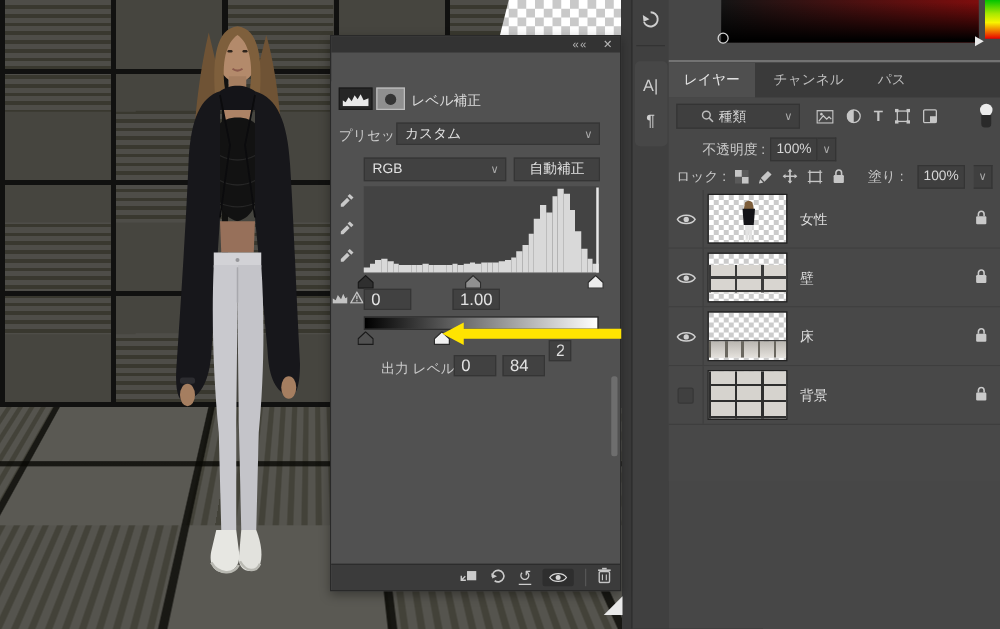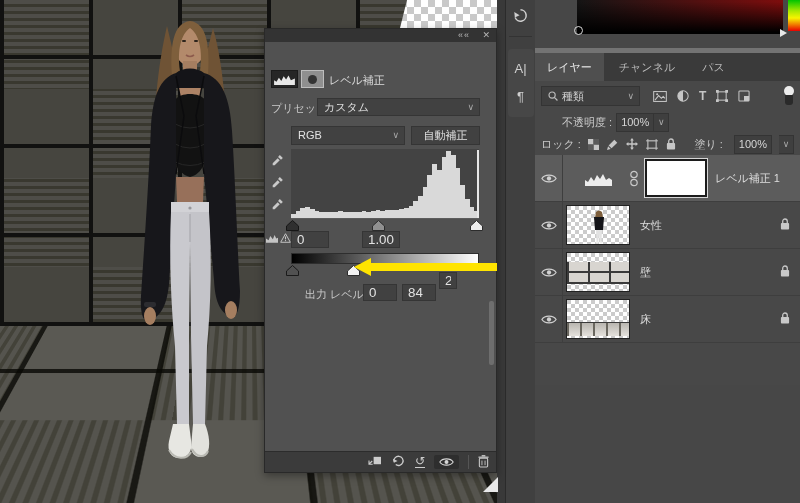--- a/index.html
+++ b/index.html
@@ -91,27 +91,27 @@
   #right-panel { left:535px; top:0; width:265px; height:503px; background:#474747; }
   #color-strip { left:0; top:0; width:265px; height:48px; background:#474747; }
   .sat-box { left:42px; top:0; width:206px; height:34px;
     background:linear-gradient(to top, #000 6%, rgba(0,0,0,0) 95%), linear-gradient(to right,#141414,#7e0d0d); }
   .sat-sel { left:39px; top:26px; width:9px; height:9px; border:1.5px solid #d8d8d8; border-radius:50%; }
   .hue-strip { left:253px; top:0; width:12px; height:31px;
     background:linear-gradient(#00c400,#a8e800 35%,#f8f400 58%,#f07800 80%,#e80000); }
   .hue-pointer { left:245px; top:29px; width:0; height:0;
     border-top:4px solid transparent; border-bottom:4px solid transparent; border-left:7px solid #e8e8e8; }
 
-  #layers-panel { left:0; top:48px; width:265px; height:337px; background:#484848; border-top:5px solid #737373; }
+  #layers-panel { left:0; top:48px; width:265px; height:337px; background:#484848; border-top:2px solid #737373; }
   .lp-tabbar { left:0; top:0; width:100%; height:28px; background:#3a3a3a; }
   .lp-tab { display:inline-block; height:28px; line-height:28px; padding:0 12px; color:#bdbdbd; }
   .lp-tab.active { background:#4f4f4f; color:#e6e6e6; }
   .lp-filter-row { left:0; top:28px; width:100%; height:30px; display:flex; align-items:center; padding:0 6px; gap:0; }
   .kind-combo { position:relative; width:99px; height:20px; background:#3f3f3f; border:1px solid #343434;
-    display:flex; align-items:center; padding:0 6px; gap:4px; }
+    display:flex; align-items:center; padding:0 19px; gap:4px; }
   .kind-combo .chev { position:absolute; right:5px; color:#aaa; font-size:9px; }
   .filter-icons { display:flex; align-items:center; gap:10px; margin-left:13px; }
   .filter-toggle { margin-left:auto; width:11px; height:21px; display:flex; flex-direction:column; align-items:center; }
   .filter-toggle .knob { width:10px; height:10px; border-radius:50%; background:#ececec; }
   .filter-toggle .body { width:8px; height:10px; background:#2a2a2a; border-radius:0 0 3px 3px; margin-top:-1px; }
 
   .lp-blend-row { left:0; top:58px; width:100%; height:22px; display:flex; align-items:center; padding:0 6px; }
   .blend-combo { position:relative; width:124px; height:19px; background:#3f3f3f; border:1px solid #343434;
     line-height:17px; padding:0 6px; }
   .opacity-lbl { margin-left:21px; color:#c9c9c9; }
@@ -469,39 +469,20 @@
               <path d="M3 5.5 V3.5 a2.5 2.5 0 0 1 5 0 V5.5" fill="none" stroke="#c6c6c6" stroke-width="1.4"></path>
             </svg>
         </div>
         <span class="lbl" style="margin-left:auto;">塗り :</span>
         <span class="val-box">100%</span>
         <span class="chev-box">∨</span>
       </div>
 
       <div class="layer-rows abs">
 
-        <div class="layer-row selected">
-          <div class="eye-cell">
-            <svg width="16" height="11" viewBox="0 0 18 12">
-                <path d="M1 6 C4 1 14 1 17 6 C14 11 4 11 1 6 Z" fill="none" stroke="#d0d0d0" stroke-width="1.3"></path>
-                <circle cx="9" cy="6" r="2.4" fill="#d0d0d0"></circle>
-              </svg>
-          </div>
-          <span class="adj-glyph">
-            <svg width="27" height="15" viewBox="0 0 27 15">
-                <path d="M0 15 L0 9 L3 11 L6 6 L9 10 L12 4 L15 8 L18 3 L21 9 L24 7 L27 9 L27 15 Z" fill="#ececec"></path>
-              </svg></span>
-          <span class="link-glyph">
-            <svg width="8" height="17" viewBox="0 0 8 17">
-                <circle cx="4" cy="4.5" r="3.2" fill="none" stroke="#c9c9c9" stroke-width="1.2"></circle>
-                <circle cx="4" cy="12.5" r="3.2" fill="none" stroke="#c9c9c9" stroke-width="1.2"></circle>
-              </svg></span>
-          <div class="mask-thumb"></div>
-          <span class="layer-label sel-label">レベル補正 1</span>
-        </div>
 
 
         <div class="layer-row">
           <div class="eye-cell">
             <svg width="16" height="11" viewBox="0 0 18 12">
                 <path d="M1 6 C4 1 14 1 17 6 C14 11 4 11 1 6 Z" fill="none" stroke="#d0d0d0" stroke-width="1.3"></path>
                 <circle cx="9" cy="6" r="2.4" fill="#d0d0d0"></circle>
               </svg>
           </div>
           <div class="thumb">
@@ -551,18 +532,32 @@
               <div class="floor-mini"></div>
             </div>
           <span class="layer-label">床</span>
           <span class="row-lock">
             <svg width="10" height="12" viewBox="0 0 11 13">
                 <rect x="1" y="5.5" width="9" height="7" rx="1" fill="#c9c9c9"></rect>
                 <path d="M3 5.5 V3.5 a2.5 2.5 0 0 1 5 0 V5.5" fill="none" stroke="#c9c9c9" stroke-width="1.4"></path>
               </svg></span>
         </div>
 
+        <div class="layer-row">
+          <div class="eye-cell">
+            <span class="eye-empty"></span>
+          </div>
+          <div class="thumb">
+              <div class="bg-mini"></div>
+            </div>
+          <span class="layer-label">背景</span>
+          <span class="row-lock">
+            <svg width="10" height="12" viewBox="0 0 11 13">
+                <rect x="1" y="5.5" width="9" height="7" rx="1" fill="#c9c9c9"></rect>
+                <path d="M3 5.5 V3.5 a2.5 2.5 0 0 1 5 0 V5.5" fill="none" stroke="#c9c9c9" stroke-width="1.4"></path>
+              </svg></span>
+        </div>
 
       </div>
     </div>
   </div>
 
 </div>
 
 </body></html>

